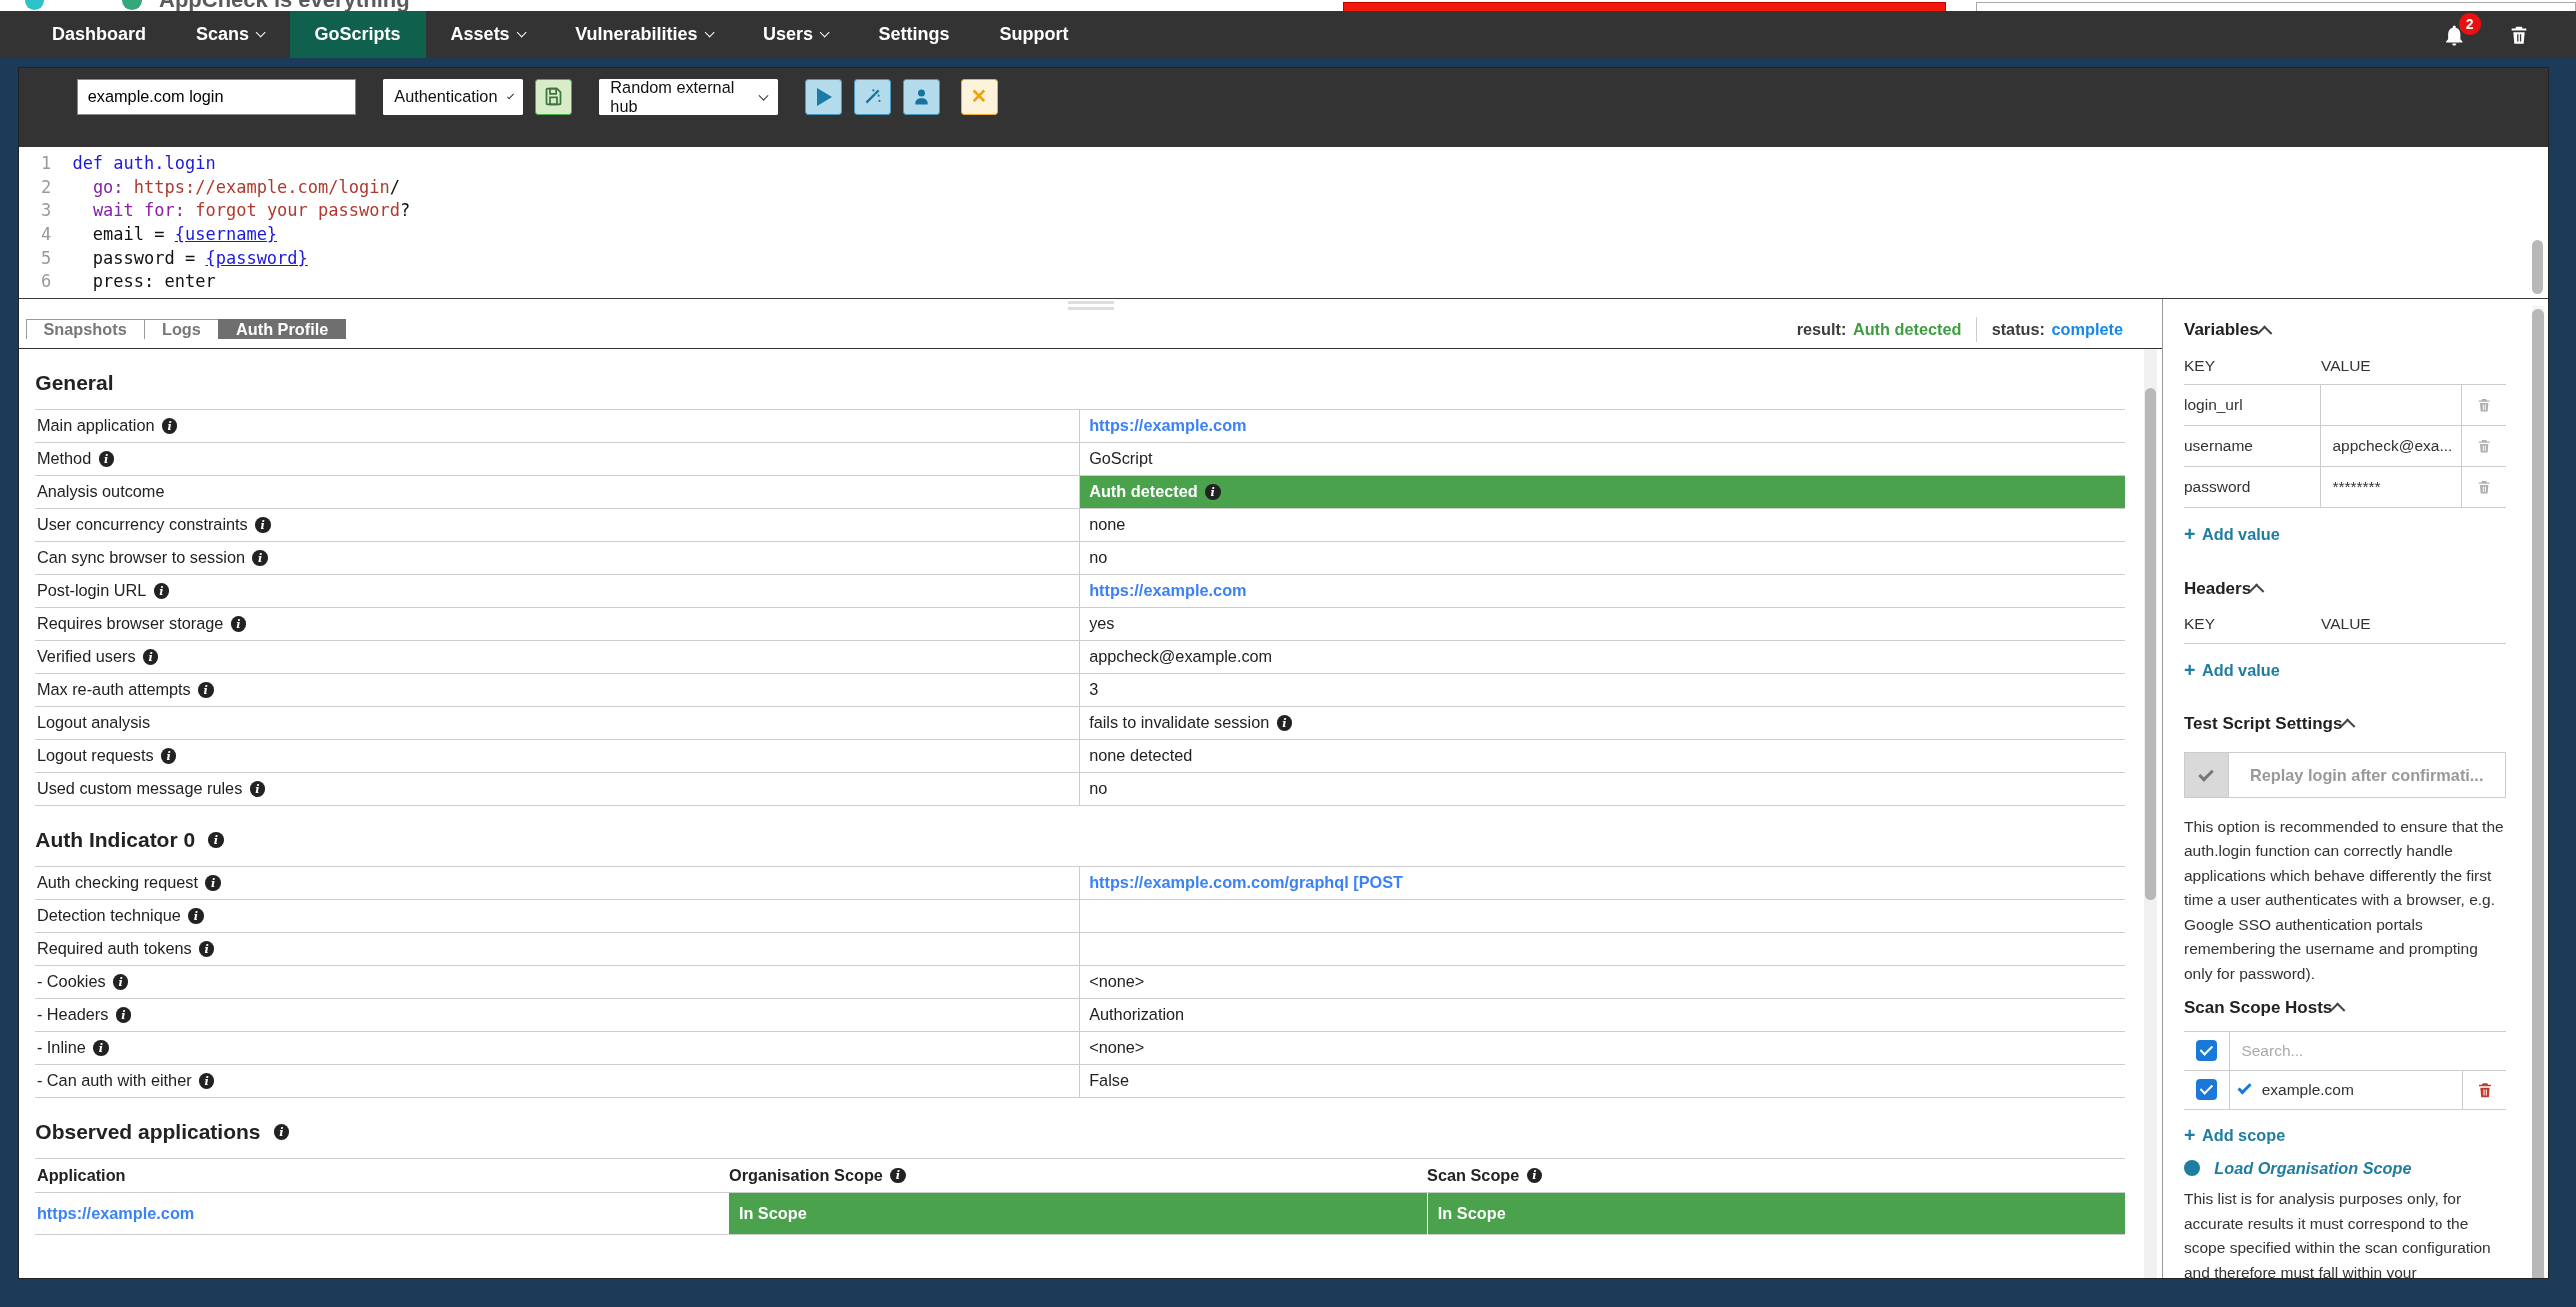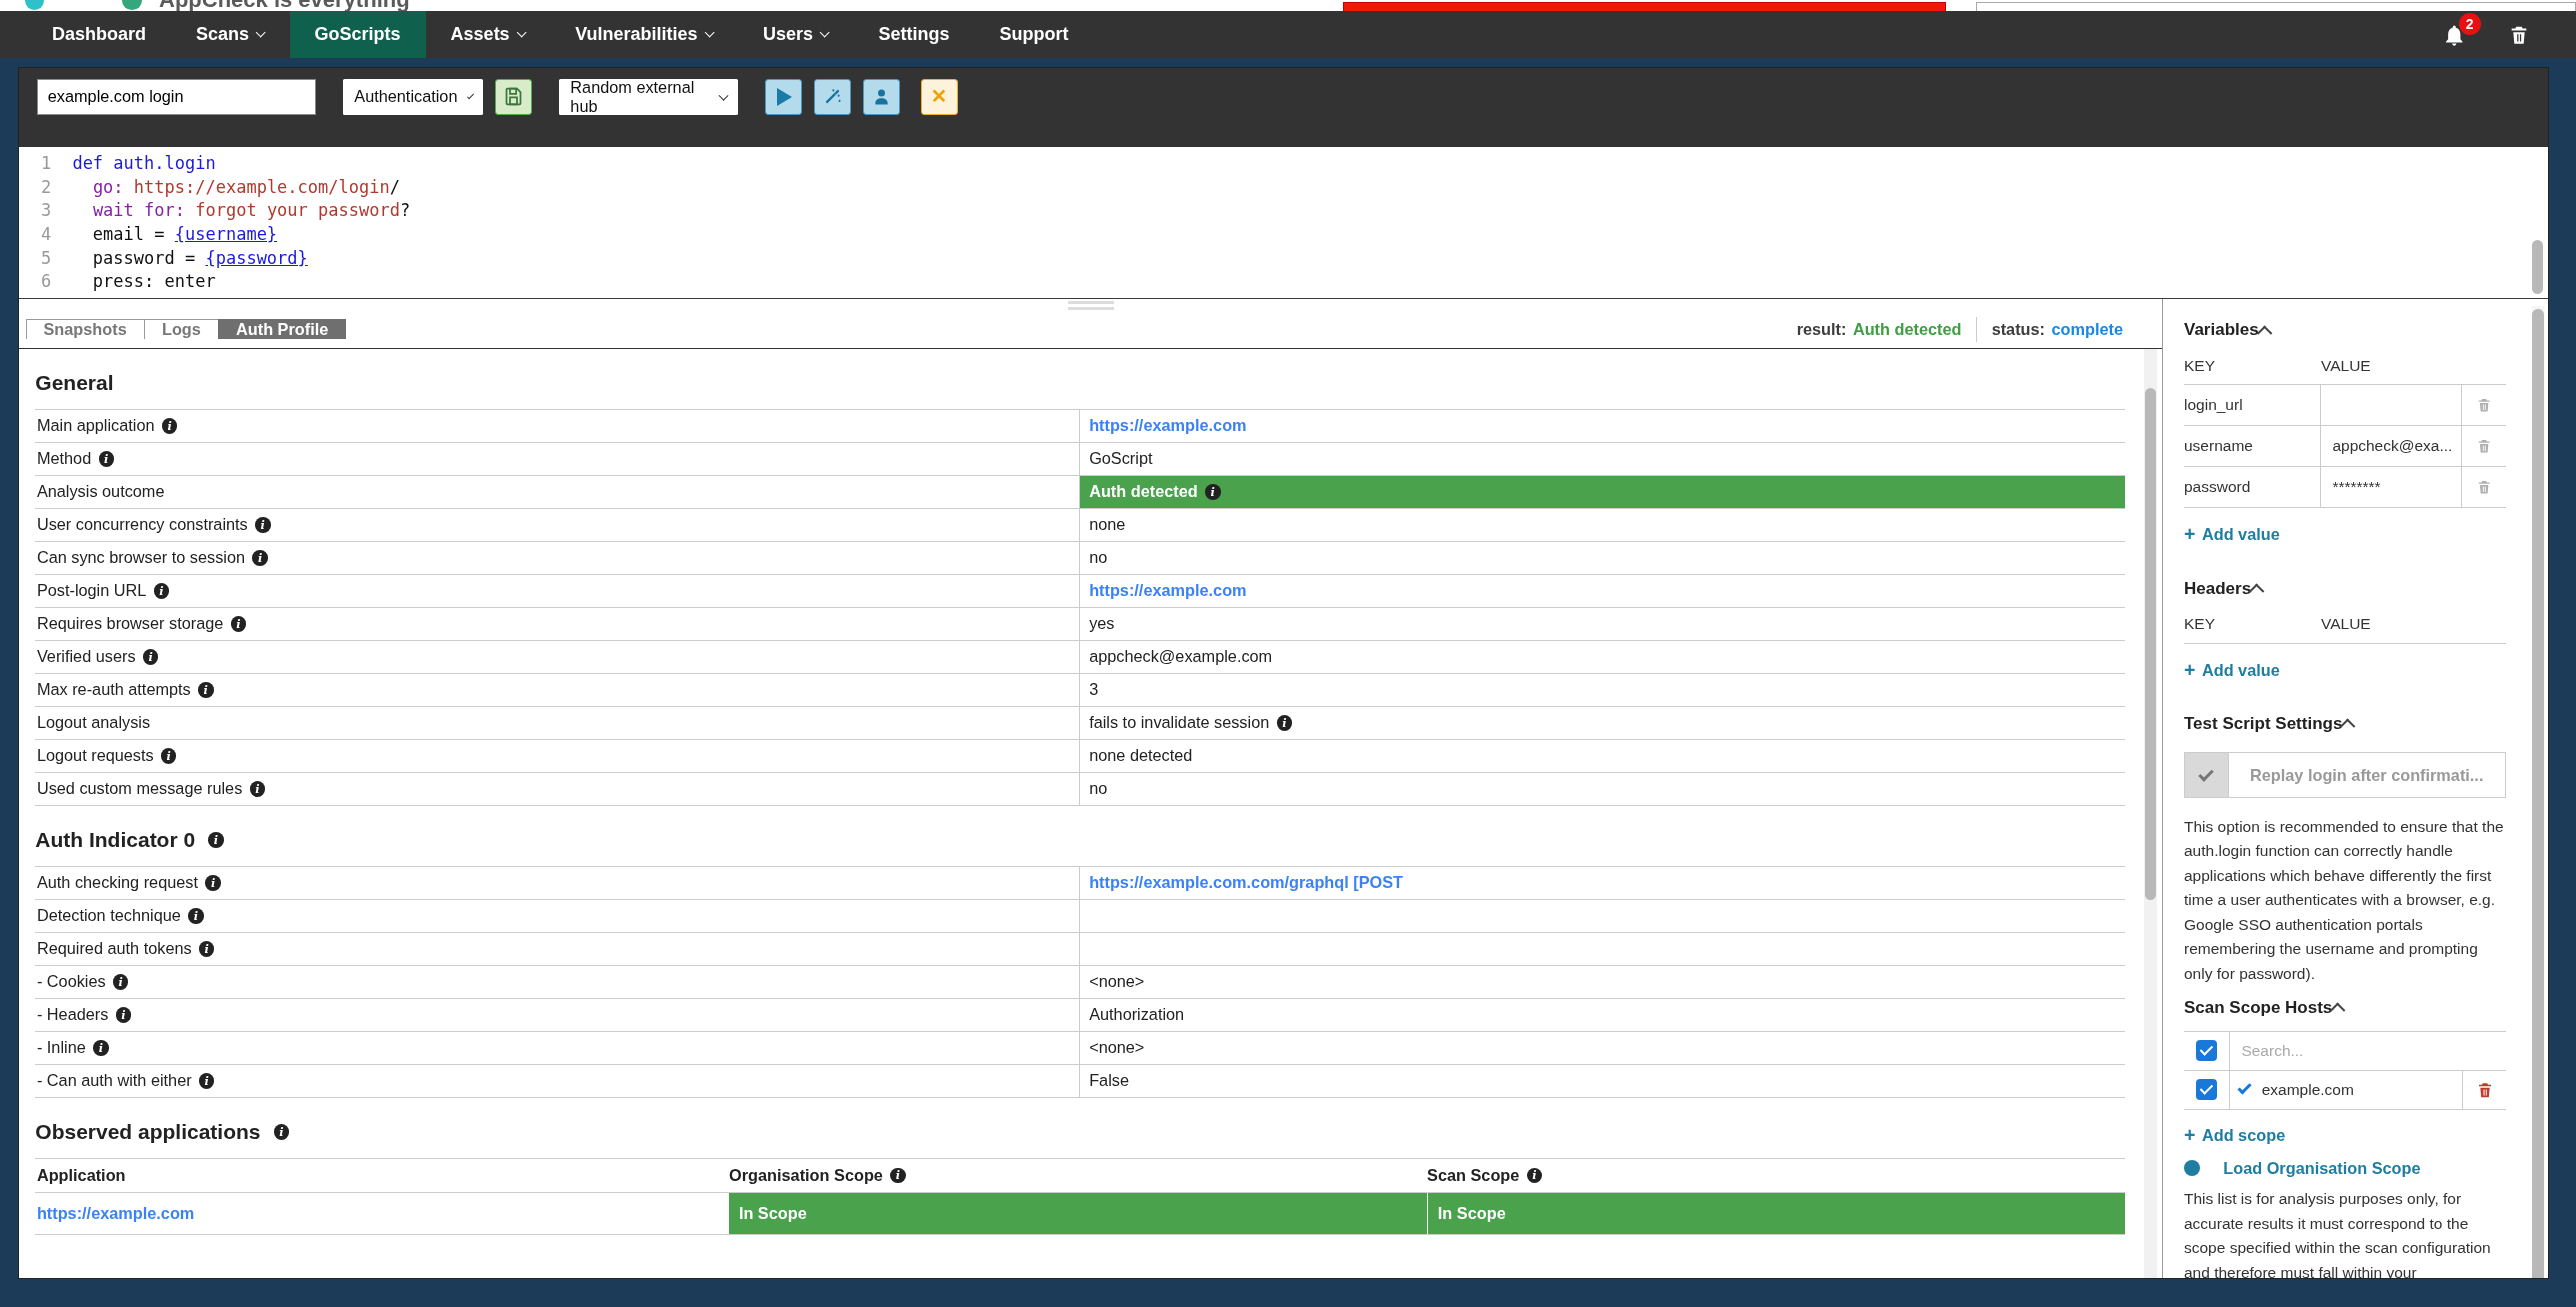--- a/index.html
+++ b/index.html
@@ -25,21 +25,21 @@
   .nav-right { margin-left:auto; display:flex; align-items:center; gap:42px; padding-right:46px; }
   .bell-wrap { position:relative; }
   .badge { position:absolute; top:-9.8px; right:-14.7px; min-width:22px; height:22px; border-radius:50%; background:#e81010; color:#fff; font-size:14px; font-weight:bold; display:flex; align-items:center; justify-content:center; }
 
   
   .page { height:1249px; padding:9px 27px 0 18px; }
   .panel { background:#fff; height:1212px; border:0.8px solid #222; display:flex; flex-direction:column; }
 
   
   .toolbar { height:79px; background:#333333; display:flex; align-items:flex-start; gap:12.2px; padding:10.6px 0 0 18px; flex:0 0 auto; }
-  .script-input { width:279px; height:36px; border:0.8px solid #888; font-size:16.3px; padding:0 9.8px; font-family:"Liberation Sans",sans-serif; }
+  .script-input { width:279px; height:36px; border:0.8px solid #888; font-size:16.3px; padding:0 9.8px; font-family:"Liberation Sans",sans-serif;margin-left:40px; }
   .sel { background:#fff; height:36px; display:flex; align-items:center; justify-content:space-between; padding:0 11.4px; font-size:16.3px; color:#111; border-radius:1.6px; cursor:pointer; }
   .sel-auth { width:140px; margin-left:14.7px; }
   .sel-hub { width:179px; margin-left:14.7px; }
   .scar { width:7.3px; height:7.3px; border:solid #333; border-width:0 1.6px 1.6px 0; transform:rotate(45deg); margin-top:-3.3px; margin-left:11.4px; }
   .tbtn { width:37px; height:36px; display:flex; align-items:center; justify-content:center; border-radius:3.3px; border:1.6px solid; cursor:pointer; }
   .btn-save { background:#d9ecca; border-color:#4cae4c; color:#3c763d; }
   .btn-blue { background:#b4dbec; border-color:#4898c4; color:#17749f; }
   .btn-close { background:#fdf3da; border-color:#f0ad2e; color:#efa10c; font-size:19.6px; font-weight:bold; margin-left:8.2px; }
   .btn-run { margin-left:14.7px; }
   .play-tri { width:0; height:0; border-left:15.5px solid #1a7aa8; border-top:9px solid transparent; border-bottom:9px solid transparent; margin-left:3.3px; }
@@ -129,21 +129,21 @@
   .scopetbl { margin-top:13px; border-top:0.8px solid #ccc; }
   .scrow { display:flex; align-items:stretch; border-bottom:0.8px solid #ccc; min-height:39px; }
   .scrow .ccb { flex:0 0 46px; display:flex; align-items:center; justify-content:center; border-right:0.8px solid #ccc; }
   .cbx { width:21px; height:21px; border-radius:4.1px; background:#1a79d8; position:relative; cursor:pointer; }
   .cbx::after { content:""; position:absolute; left:7.3px; top:3.3px; width:4.9px; height:9.8px; border:solid #fff; border-width:0 2.4px 2.4px 0; transform:rotate(45deg); }
   .scrow .cmain { flex:1; display:flex; align-items:center; padding-left:11.4px; gap:13px; }
   .search-inp { border:none; outline:none; font-size:15.5px; width:100%; font-family:"Liberation Sans",sans-serif; color:#333; }
   .search-inp::placeholder { color:#aaa; }
   .bcheck { width:7.3px; height:13px; border:solid #1a79d8; border-width:0 3.3px 3.3px 0; transform:rotate(45deg); margin-top:-3.3px; flex:0 0 auto; }
   .scrow .ctr { flex:0 0 44px; display:flex; align-items:center; justify-content:center; border-left:0.8px solid #ccc; color:#c0392b; cursor:pointer; }
-  .loadorg { display:flex; align-items:center; gap:23px; margin:3.3px 0 9.8px 0; color:#1e7da1; font-weight:bold; font-size:16.3px; cursor:pointer; }
+  .loadorg { display:flex; align-items:center; gap:14px; margin:3.3px 0 9.8px 0; color:#1e7da1; font-weight:bold; font-size:16.3px; cursor:pointer;font-style:italic; }
   .disc { width:16.3px; height:16.3px; border-radius:50%; background:#1e7da1; }
   .plus { font-size:19.6px; margin-right:6.5px; font-weight:bold; }
   svg { display:block; }
 </style>
 </head>
 <body>
 
 <div class="screen">
 
   <div class="topstrip">

